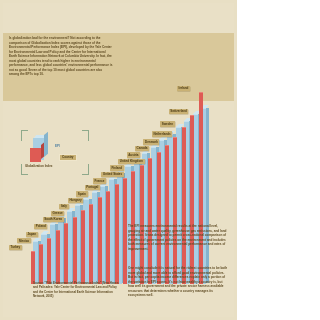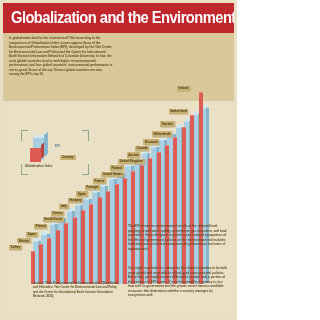--- a/index.html
+++ b/index.html
@@ -241,23 +241,20 @@
   }
   #body-para-1 { top: 221px; }
   #body-para-2 { top: 263px; }
 </style>
 </head>
 <body>
 
 <div id="page">
   <div id="canvas">
 
-    <div id="title-banner">
-      <div id="title-text">Globalization and the Environment</div>
-    </div>
 
     <div id="intro-panel">
       <div id="intro-text">Is globalization bad for the environment? Not according to the comparison of Globalization Index scores against those of the Environmental Performance Index (EPI), developed by the Yale Center for Environmental Law and Policy and the Center for International Earth Science Information Network at Columbia University. In fact, the most global countries tend to rank higher in environmental performance, and less global countries' environmental performance is not as good. Seven of the top 10 most global countries are also among the EPI's top 10.</div>
     </div>
 
     <div id="chart-area">
         <div class="bar-epi-side" style="left: 35.2px; top: 207.64px; width: 3px; height: 42.36px;"></div>
         <div class="bar-epi-top" style="left: 30px; top: 204.64px; width: 5.2px; height: 3px; transform: skewX(-45deg); transform-origin: left bottom;"></div>
         <div class="bar-epi-front" style="left: 30px; top: 207.64px; width: 5.2px; height: 42.36px;"></div>
         <div class="bar-glob" style="left: 27.6px; top: 217.6px; width: 4px; height: 32.4px;"></div>

